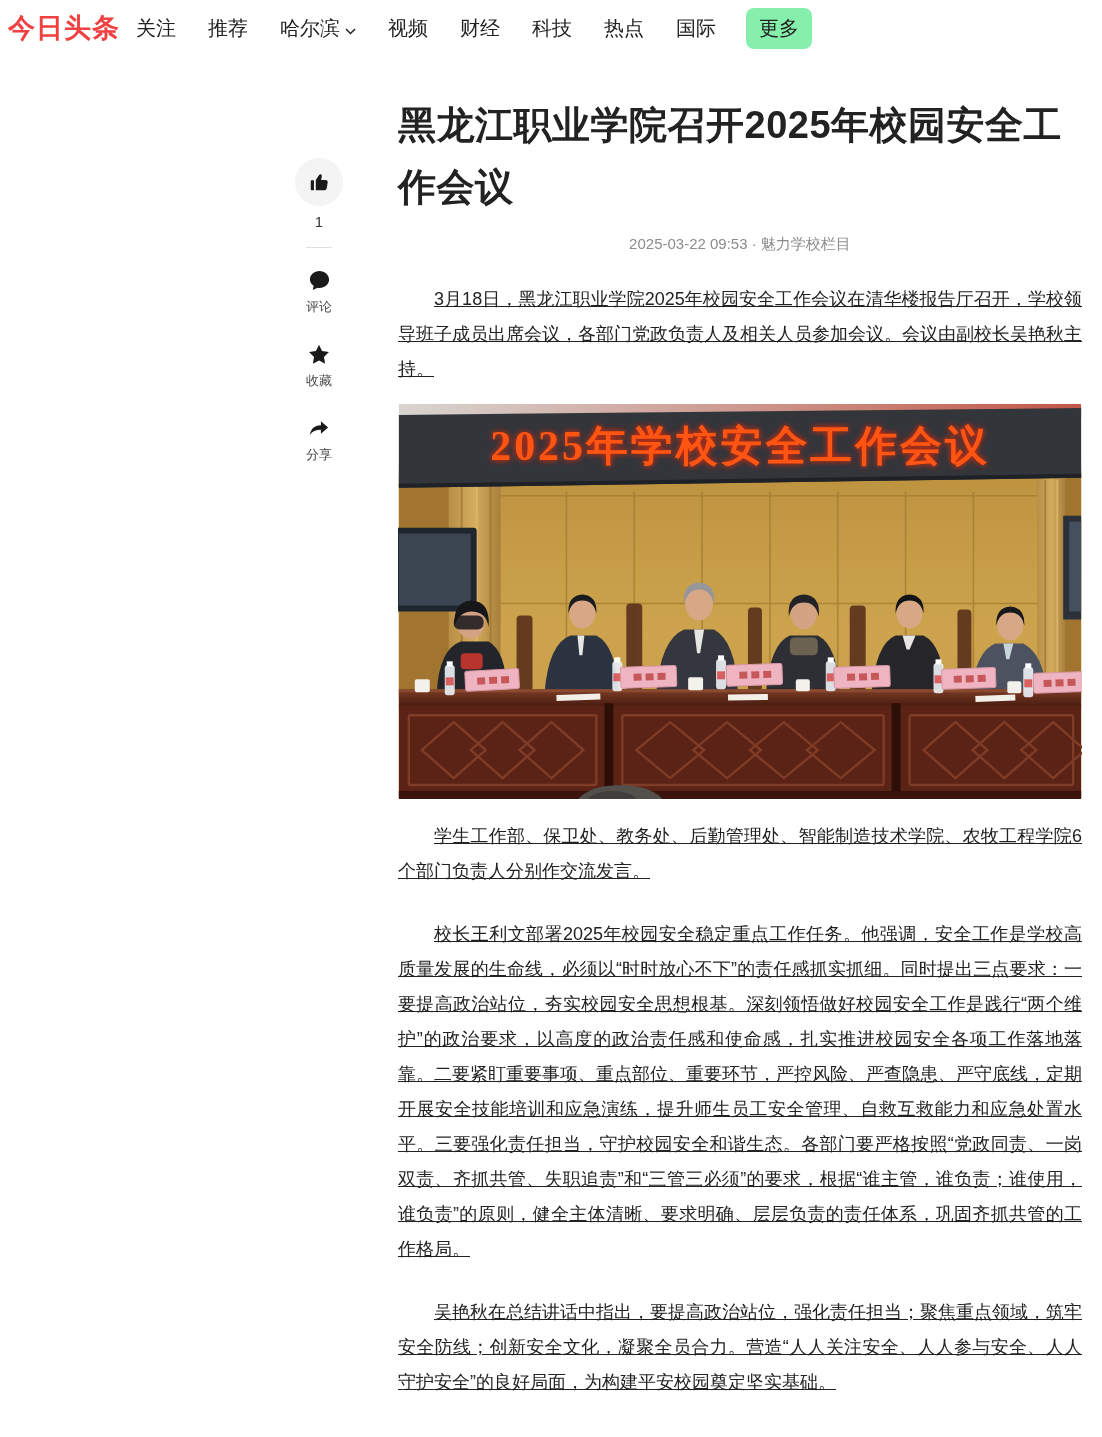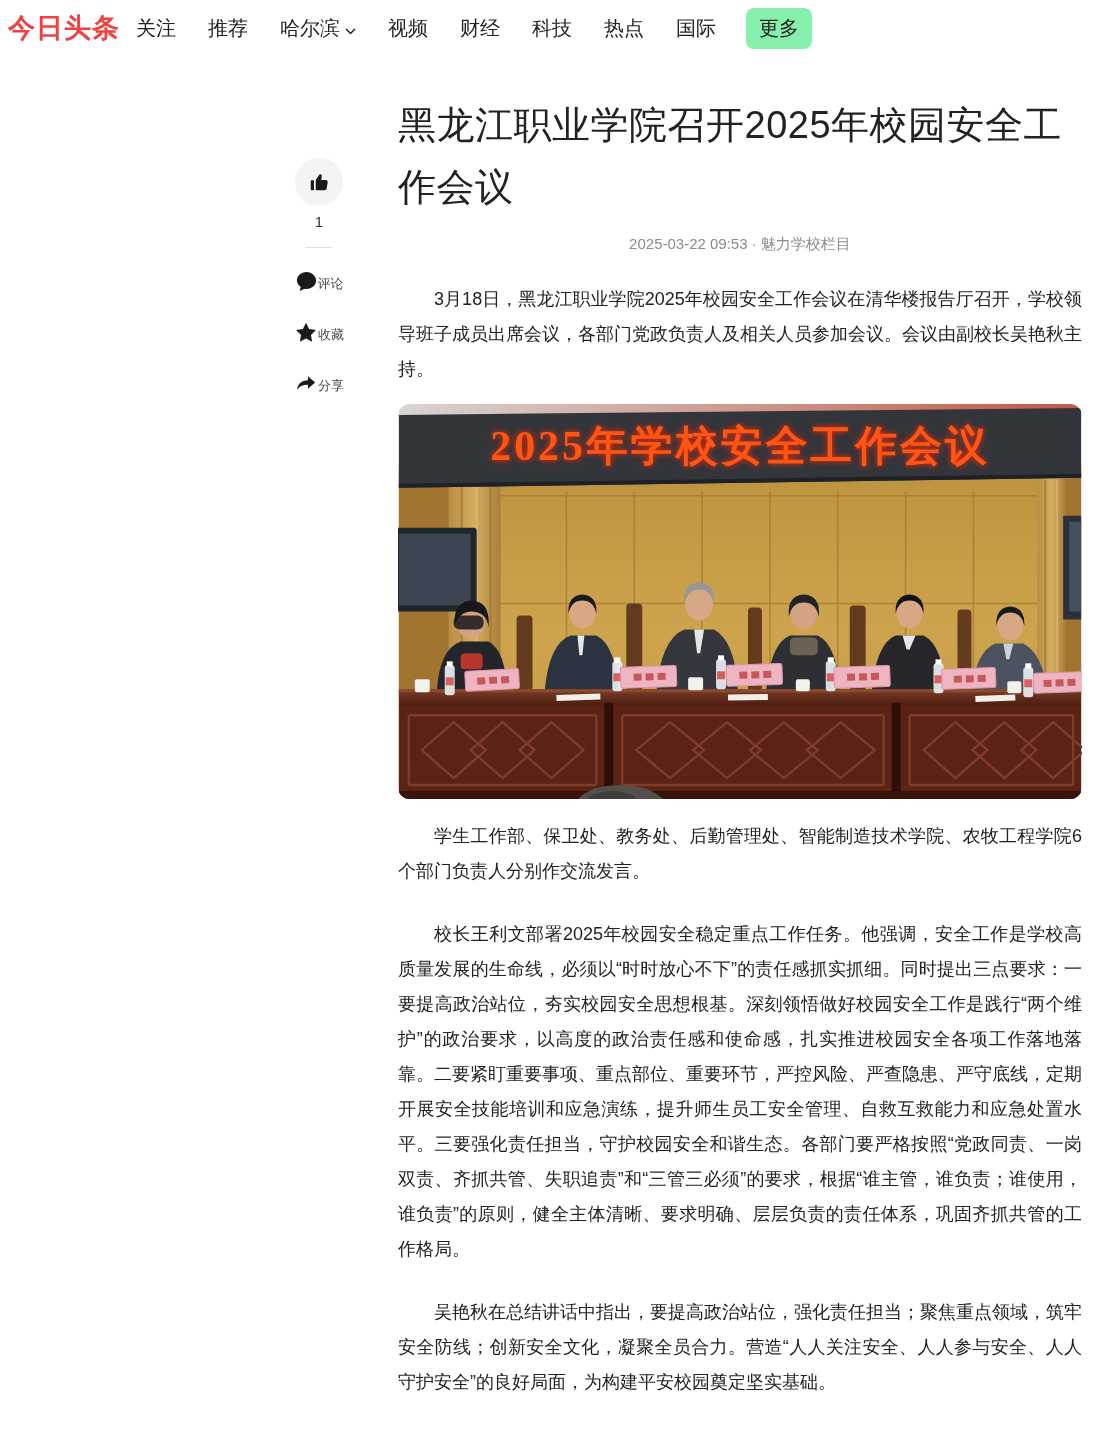--- a/index.html
+++ b/index.html
@@ -34,40 +34,40 @@
     position: absolute; left: 292px; top: 158px; width: 54px;
     display: flex; flex-direction: column; align-items: center;
   }
   .like-circle {
     width: 48px; height: 48px; border-radius: 50%; background: #f4f4f4;
     display: flex; align-items: center; justify-content: center; cursor: pointer;
   }
   .like-count { font-size: 15px; color: #333; margin-top: 7px; }
   .rail-divider { width: 26px; height: 1px; background: #e0e0e0; margin: 17px 0 21px; }
   .rail-group {
-    display: flex; align-items: center;
+    display: flex; flex-direction: column; align-items: center;
     margin-bottom: 27px; cursor: pointer;
   }
   .rail-label { font-size: 13px; color: #4a4a4a; margin-top: 6px; }
   .rail-icon svg { display: block; }
 
   
   .article { margin-left: 398px; width: 684px; padding-bottom: 10px; }
   .article h1 {
-    max-width: 676px; font-size: 38px; line-height: 62px; font-weight: 400;
+    max-width: 676px; font-size: 38px; line-height: 62px; font-weight: 700;
     color: #222; margin-top: 38px; letter-spacing: 0.5px;
   }
   .meta { font-size: 15px; color: #8c8c8c; margin-top: 17px; text-align: center; }
   .article p {
     font-size: 18px; line-height: 35px; color: #222;
-    text-indent: 2em; margin-top: 28px; text-align: justify;
+    text-indent: 2em; margin-top: 28px; text-align: justify; text-decoration: underline;
   }
   figure.photo {
     width: 684px; height: 395px; margin-top: 17px; margin-bottom: -8px;
-    border-radius: 12px; overflow: hidden; cursor: pointer;
+    border-radius: 2px; overflow: hidden; cursor: pointer;
   }
   figure.photo svg { display: block; }
   .led-text {
     font-family: "Liberation Serif", "DejaVu Serif", serif;
     font-weight: 700; letter-spacing: 3px;
   }
 </style>
 </head>
 <body>
 

